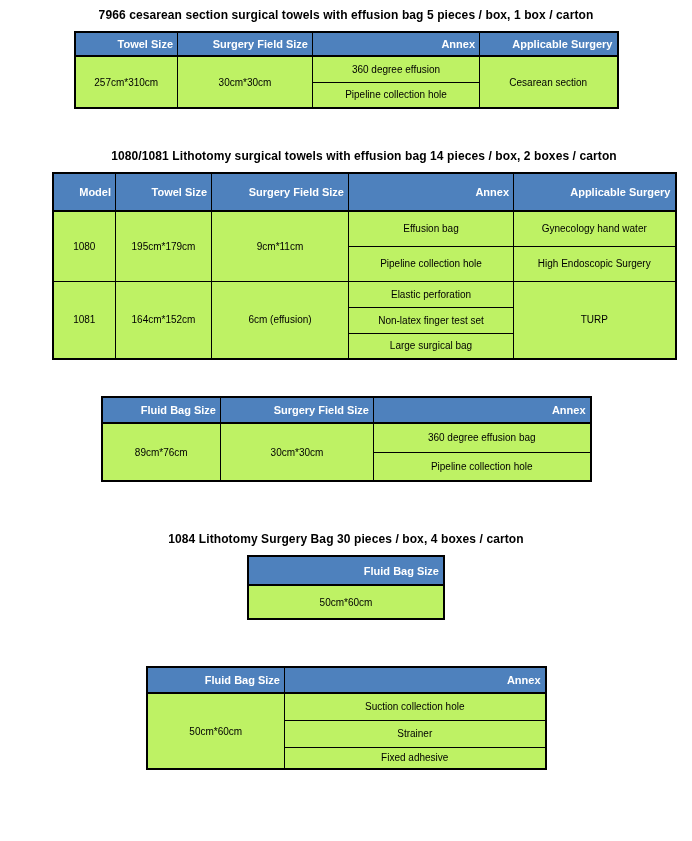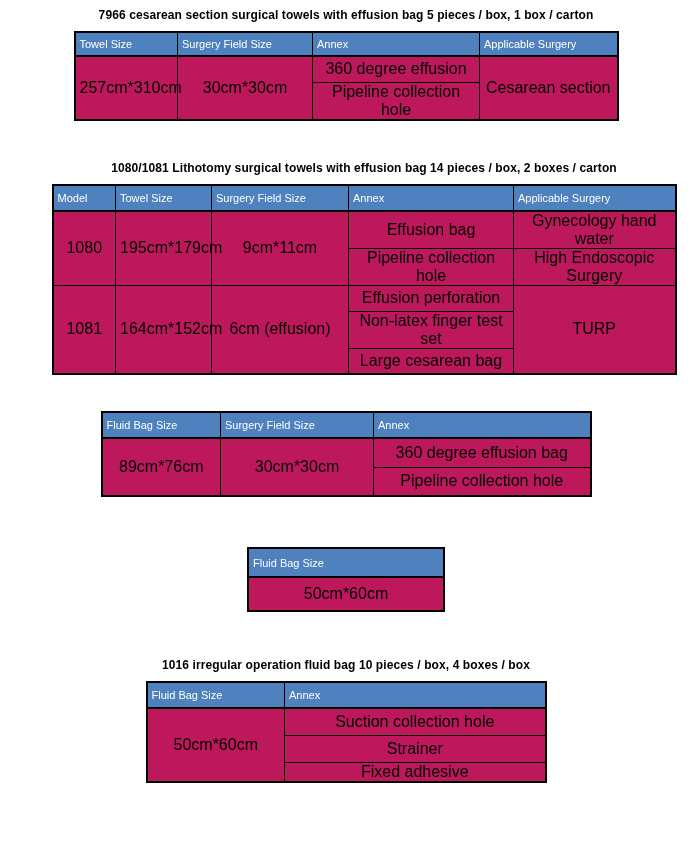--- a/index.html
+++ b/index.html
@@ -39,35 +39,35 @@
   table.spec {
     border-collapse: collapse;
     table-layout: fixed;
     margin: 0 auto;
     border: 2px solid var(--border-color);
   }
   table.spec th {
     background: var(--header-bg);
     color: var(--header-text);
     font-size: 11px;
-    font-weight: normal;
+    font-weight: bold;
     border: 1px solid var(--border-color);
     border-bottom: 2px solid var(--border-color);
     padding: 0 4px;
-    text-align: left;
+    text-align: right;
     vertical-align: middle;
   }
   table.spec td {
-    font-size: 16px;
+    font-size: 10px;
     color: var(--body-text);
     border: 1px solid var(--border-color);
     padding: 0 4px;
     text-align: center;
     vertical-align: middle;
-    background: #be185d;
+    background: #bef264;
   }
 </style>
 </head>
 <body>
 
 <div class="section s1">
   <div class="sec-title">7966 cesarean section surgical towels with effusion bag 5 pieces / box, 1 box / carton</div>
   <table class="spec" style="width: 543px;">
       <colgroup>
         <col style="width: 103px;">
@@ -101,21 +101,21 @@
   <div class="sec-title">1080/1081 Lithotomy surgical towels with effusion bag 14 pieces / box, 2 boxes / carton</div>
   <table class="spec" style="width: 623px;">
       <colgroup>
         <col style="width: 63px;">
         <col style="width: 96px;">
         <col style="width: 137px;">
         <col style="width: 165px;">
         <col style="width: 162px;">
       </colgroup>
       <thead>
-        <tr style="height: 26px;">
+        <tr style="height: 38px;">
           <th>Model</th>
           <th>Towel Size</th>
           <th>Surgery Field Size</th>
           <th>Annex</th>
           <th>Applicable Surgery</th>
         </tr>
       </thead>
       <tbody>
         <tr style="height: 35px;">
           <td rowspan="2">1080</td>
@@ -125,28 +125,28 @@
           <td>Gynecology hand water</td>
         </tr>
         <tr style="height: 35px;">
           <td>Pipeline collection hole</td>
           <td>High Endoscopic Surgery</td>
         </tr>
         <tr style="height: 26px;">
           <td rowspan="3">1081</td>
           <td rowspan="3">164cm*152cm</td>
           <td rowspan="3">6cm (effusion)</td>
-          <td>Effusion perforation</td>
+          <td>Elastic perforation</td>
           <td rowspan="3">TURP</td>
         </tr>
         <tr style="height: 26px;">
           <td>Non-latex finger test set</td>
         </tr>
         <tr style="height: 26px;">
-          <td>Large cesarean bag</td>
+          <td>Large surgical bag</td>
         </tr>
       </tbody>
     </table>
 </div>
 
 <div class="section s3">
   <table class="spec" style="width: 489px;">
       <colgroup>
         <col style="width: 119px;">
         <col style="width: 153px;">
@@ -166,56 +166,56 @@
           <td>360 degree effusion bag</td>
         </tr>
         <tr style="height: 29px;">
           <td>Pipeline collection hole</td>
         </tr>
       </tbody>
     </table>
 </div>
 
 <div class="section s4">
+  <div class="sec-title">1084 Lithotomy Surgery Bag 30 pieces / box, 4 boxes / carton</div>
   <table class="spec" style="width: 196px;">
       <colgroup>
         <col style="width: 196px;">
       </colgroup>
       <thead>
         <tr style="height: 29px;">
           <th>Fluid Bag Size</th>
         </tr>
       </thead>
       <tbody>
         <tr style="height: 34px;">
           <td>50cm*60cm</td>
         </tr>
       </tbody>
     </table>
 </div>
 
 <div class="section s5">
-  <div class="sec-title">1016 irregular operation fluid bag 10 pieces / box, 4 boxes / box</div>
   <table class="spec" style="width: 399px;">
       <colgroup>
         <col style="width: 138px;">
         <col style="width: 261px;">
       </colgroup>
       <thead>
         <tr style="height: 26px;">
           <th>Fluid Bag Size</th>
           <th>Annex</th>
         </tr>
       </thead>
       <tbody>
         <tr style="height: 27px;">
           <td rowspan="3">50cm*60cm</td>
           <td>Suction collection hole</td>
         </tr>
         <tr style="height: 27px; margin-top: 19px;">
           <td>Strainer</td>
         </tr>
-        <tr style="height: 15px;">
+        <tr style="height: 22px;">
           <td>Fixed adhesive</td>
         </tr>
       </tbody>
     </table>
 </div>
 
 </body></html>

